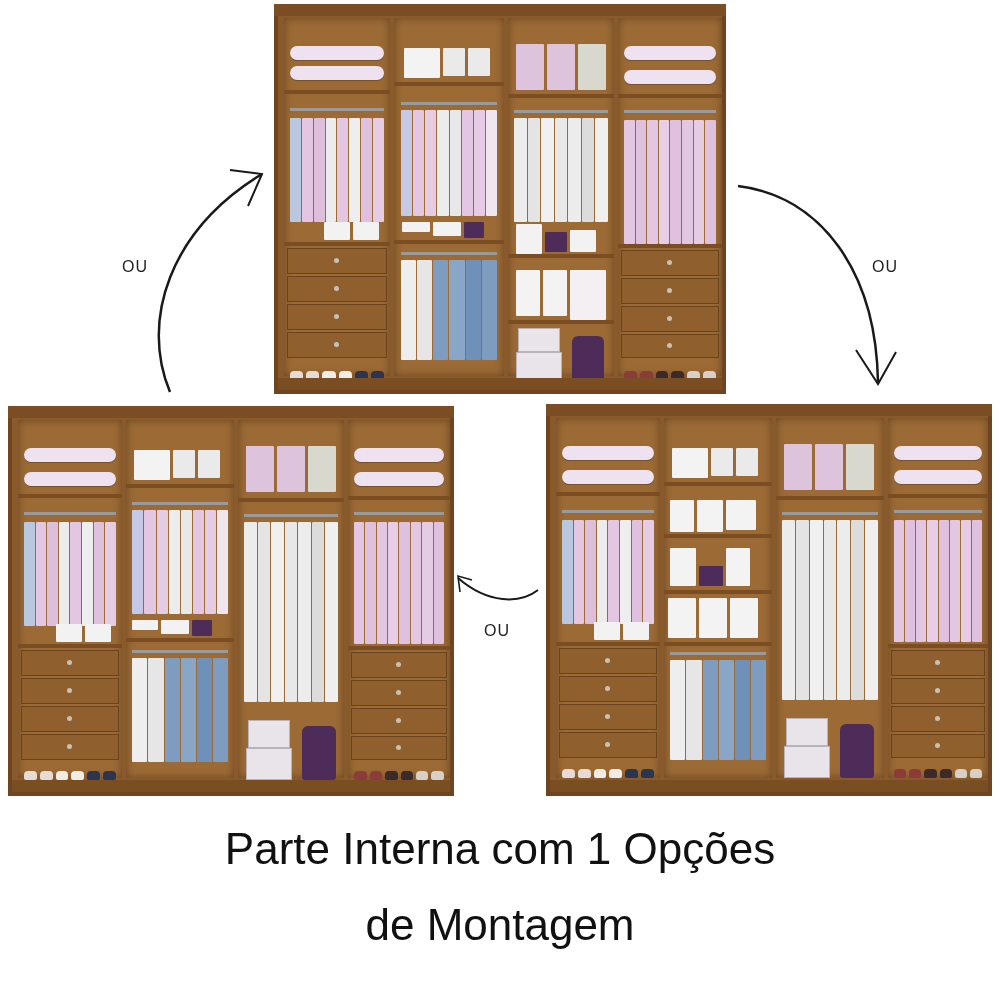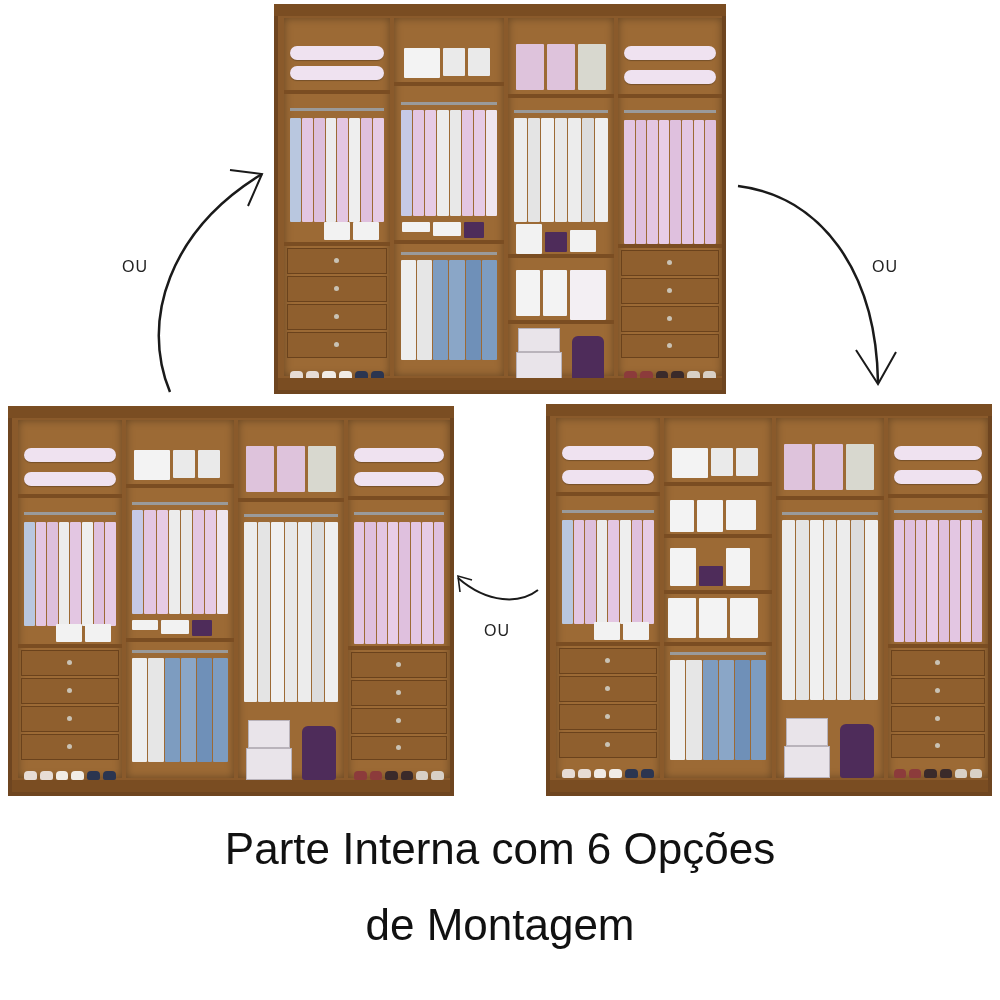--- a/index.html
+++ b/index.html
@@ -422,14 +422,14 @@
   <path d="M856 350 L878 384 L896 352" stroke="#1a1a1a" stroke-width="2" fill="none"></path>
 </svg>
 <span class="ou" style="left:872px;top:258px;">OU</span>
 
 <svg class="arrow" style="left:0;top:0;" width="1000" height="1000">
   <path d="M538 590 C 520 604, 488 604, 458 578" stroke="#1a1a1a" stroke-width="2" fill="none"></path>
   <path d="M460 592 L458 576 L472 580" stroke="#1a1a1a" stroke-width="1.6" fill="none"></path>
 </svg>
 <span class="ou" style="left:484px;top:622px;">OU</span>
 
-<div class="caption" style="top:818px;">Parte Interna com 6 Opções</div>
+<div class="caption" style="top:818px;">Parte Interna com 1 Opções</div>
 <div class="caption" style="top:894px;">de Montagem</div>
 
 </body></html>

